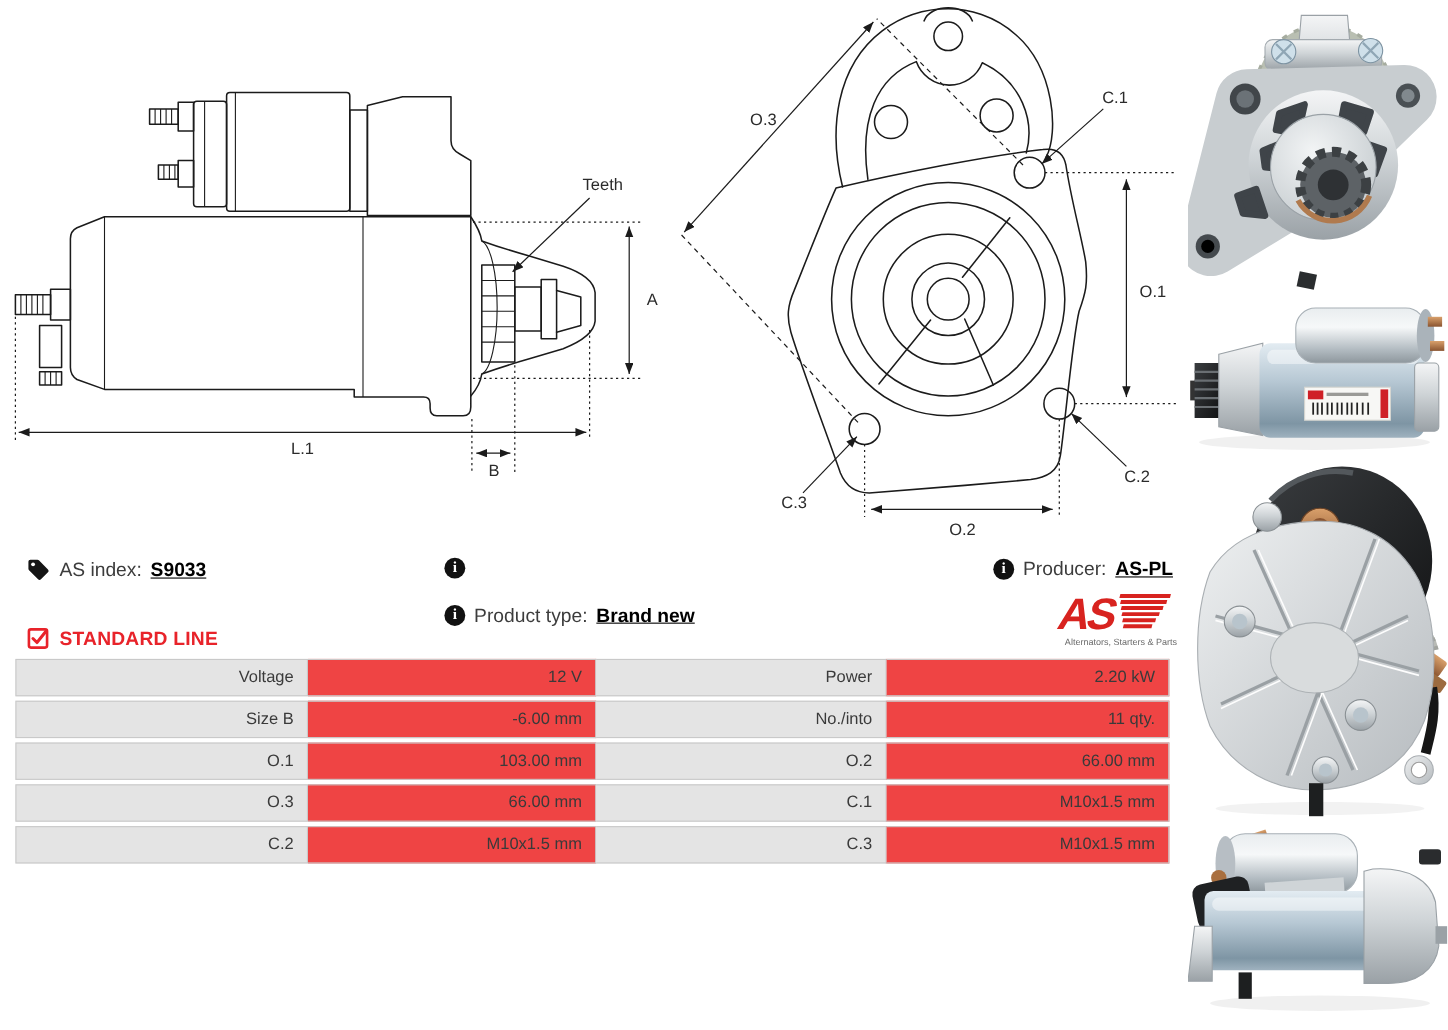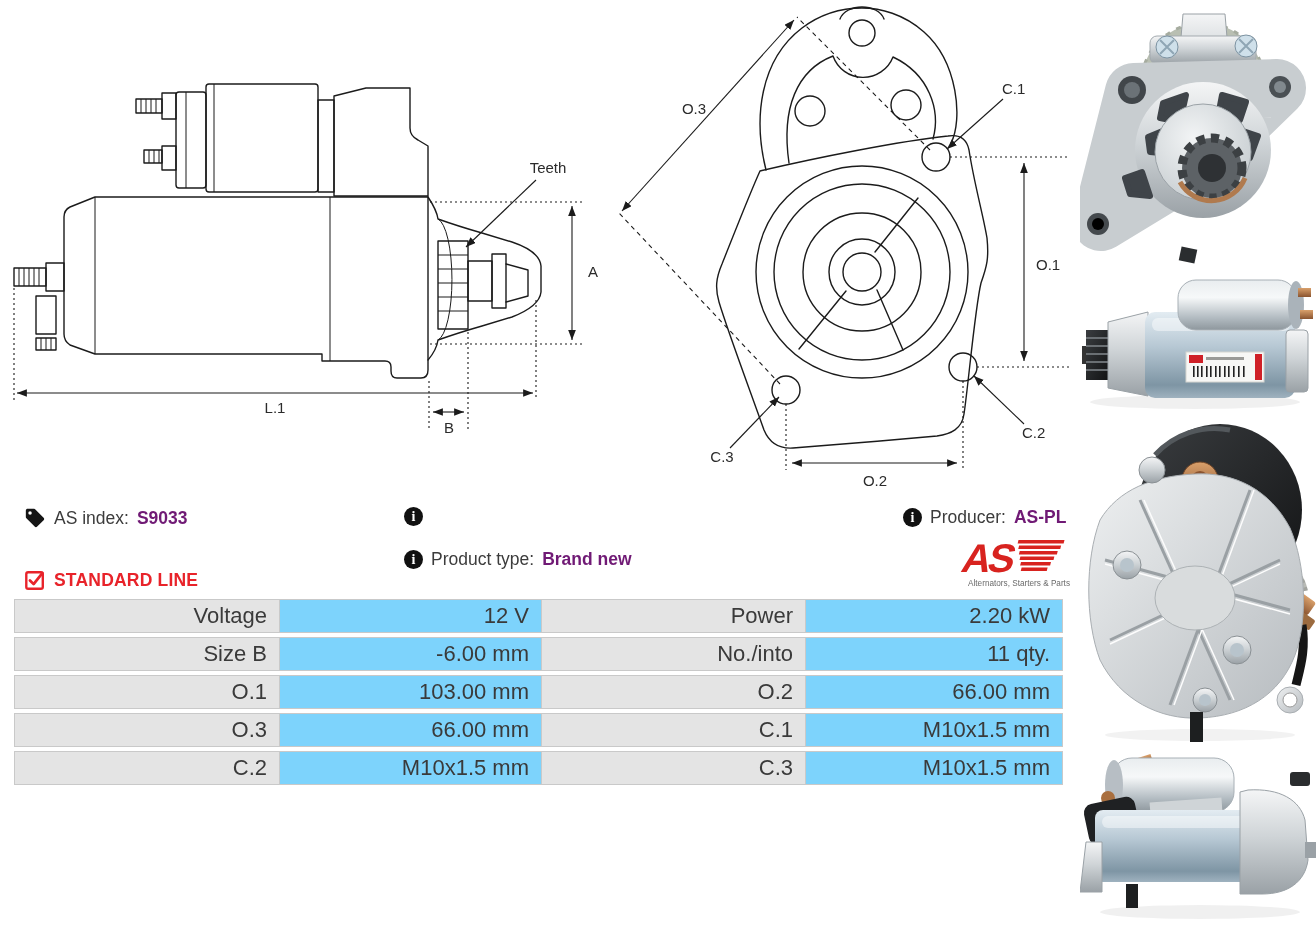--- a/index.html
+++ b/index.html
@@ -10,32 +10,32 @@
   svg text{font-family:"Liberation Sans",sans-serif;}
   .diagram{position:absolute;}
   .dim-label{font-size:15px;fill:#2b2b2b;}
   .line{stroke:#1b1b1b;stroke-width:1.4;fill:none;stroke-linecap:round;stroke-linejoin:round;}
   .thin{stroke:#1b1b1b;stroke-width:1;fill:none;}
   .dim{stroke:#1b1b1b;stroke-width:1.1;fill:none;}
   .dot{stroke:#1b1b1b;stroke-width:1.1;fill:none;stroke-dasharray:2 3;}
   .dash{stroke:#1b1b1b;stroke-width:1.1;fill:none;stroke-dasharray:4.5 4;}
 
   .info-item{position:absolute;display:flex;align-items:center;gap:8px;font-size:17.5px;color:#3c3c3c;white-space:nowrap;}
-  .info-item b{color:#701a75;}
+  .info-item b{color:#000000;text-decoration:underline;}
   .info-ico{width:19px;height:19px;border-radius:50%;background:#111;color:#fff;display:inline-flex;
     align-items:center;justify-content:center;font-family:"Liberation Serif",serif;
     font-weight:bold;font-size:14px;flex:0 0 auto;}
   .badge-red{color:#e8232a !important;font-weight:bold;letter-spacing:.2px;}
 
   #spec-table{position:absolute;left:14px;top:595px;width:1049px;border-collapse:separate;border-spacing:0 4px;table-layout:fixed;}
   #spec-table td{border:1px solid #c9c9c9;border-left:none;text-align:right;vertical-align:top;
-    padding:5px 12px 5px 8px;font-size:22px;line-height:22px;color:#3a3a3a;overflow:hidden;}
+    padding:5px 12px 5px 8px;font-size:15px;line-height:22px;color:#3a3a3a;overflow:hidden;}
   #spec-table td:first-child{border-left:1px solid #c9c9c9;}
   #spec-table td.label-cell{background:#e4e4e4;}
-  #spec-table td.value-cell{background:#7dd3fc;}
+  #spec-table td.value-cell{background:#ef4444;}
 
   #brand-logo{position:absolute;left:948px;top:534px;width:124px;height:56px;}
 </style>
 </head>
 <body>
 
 <div id="sheet">
 
   <svg class="diagram" style="left:0;top:0;" width="600" height="460" viewBox="0 0 600 460">
     <defs>

